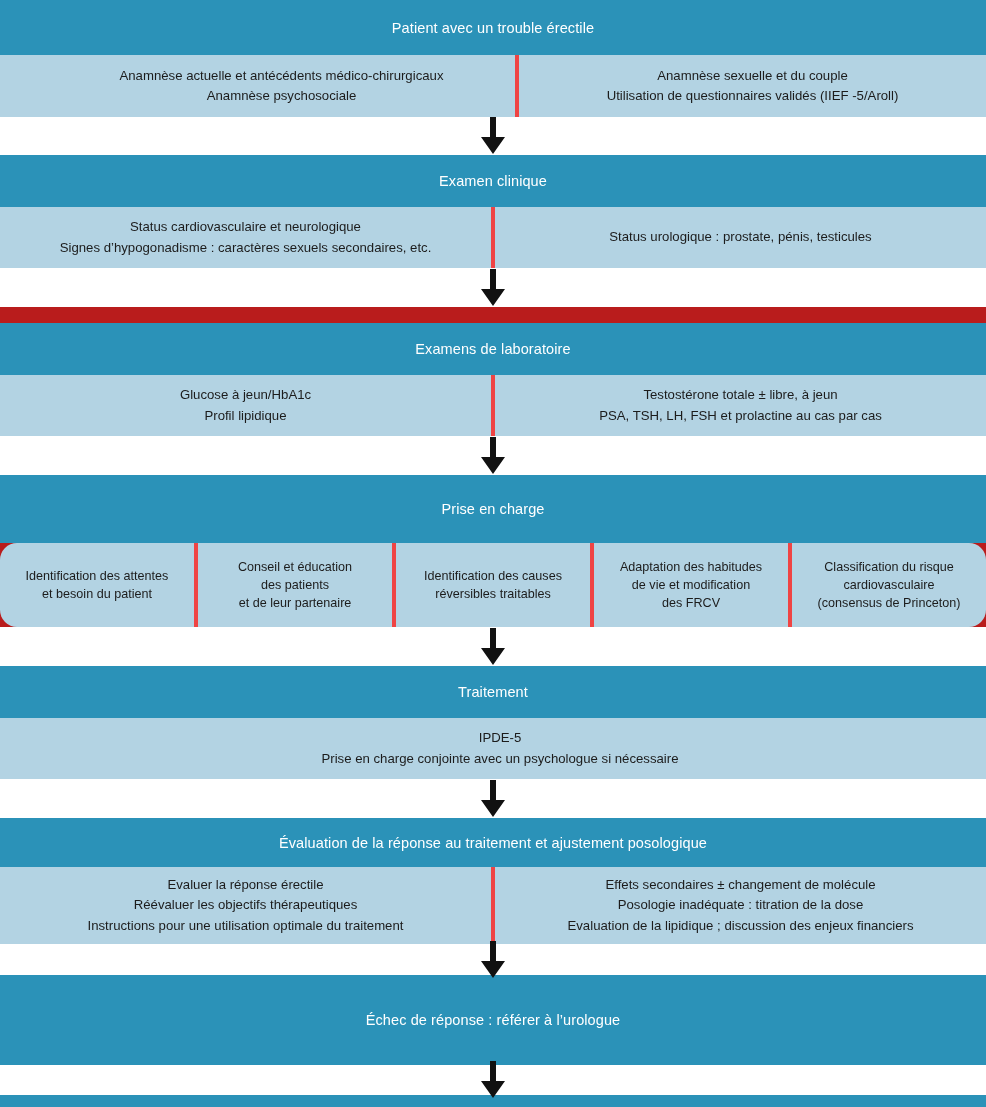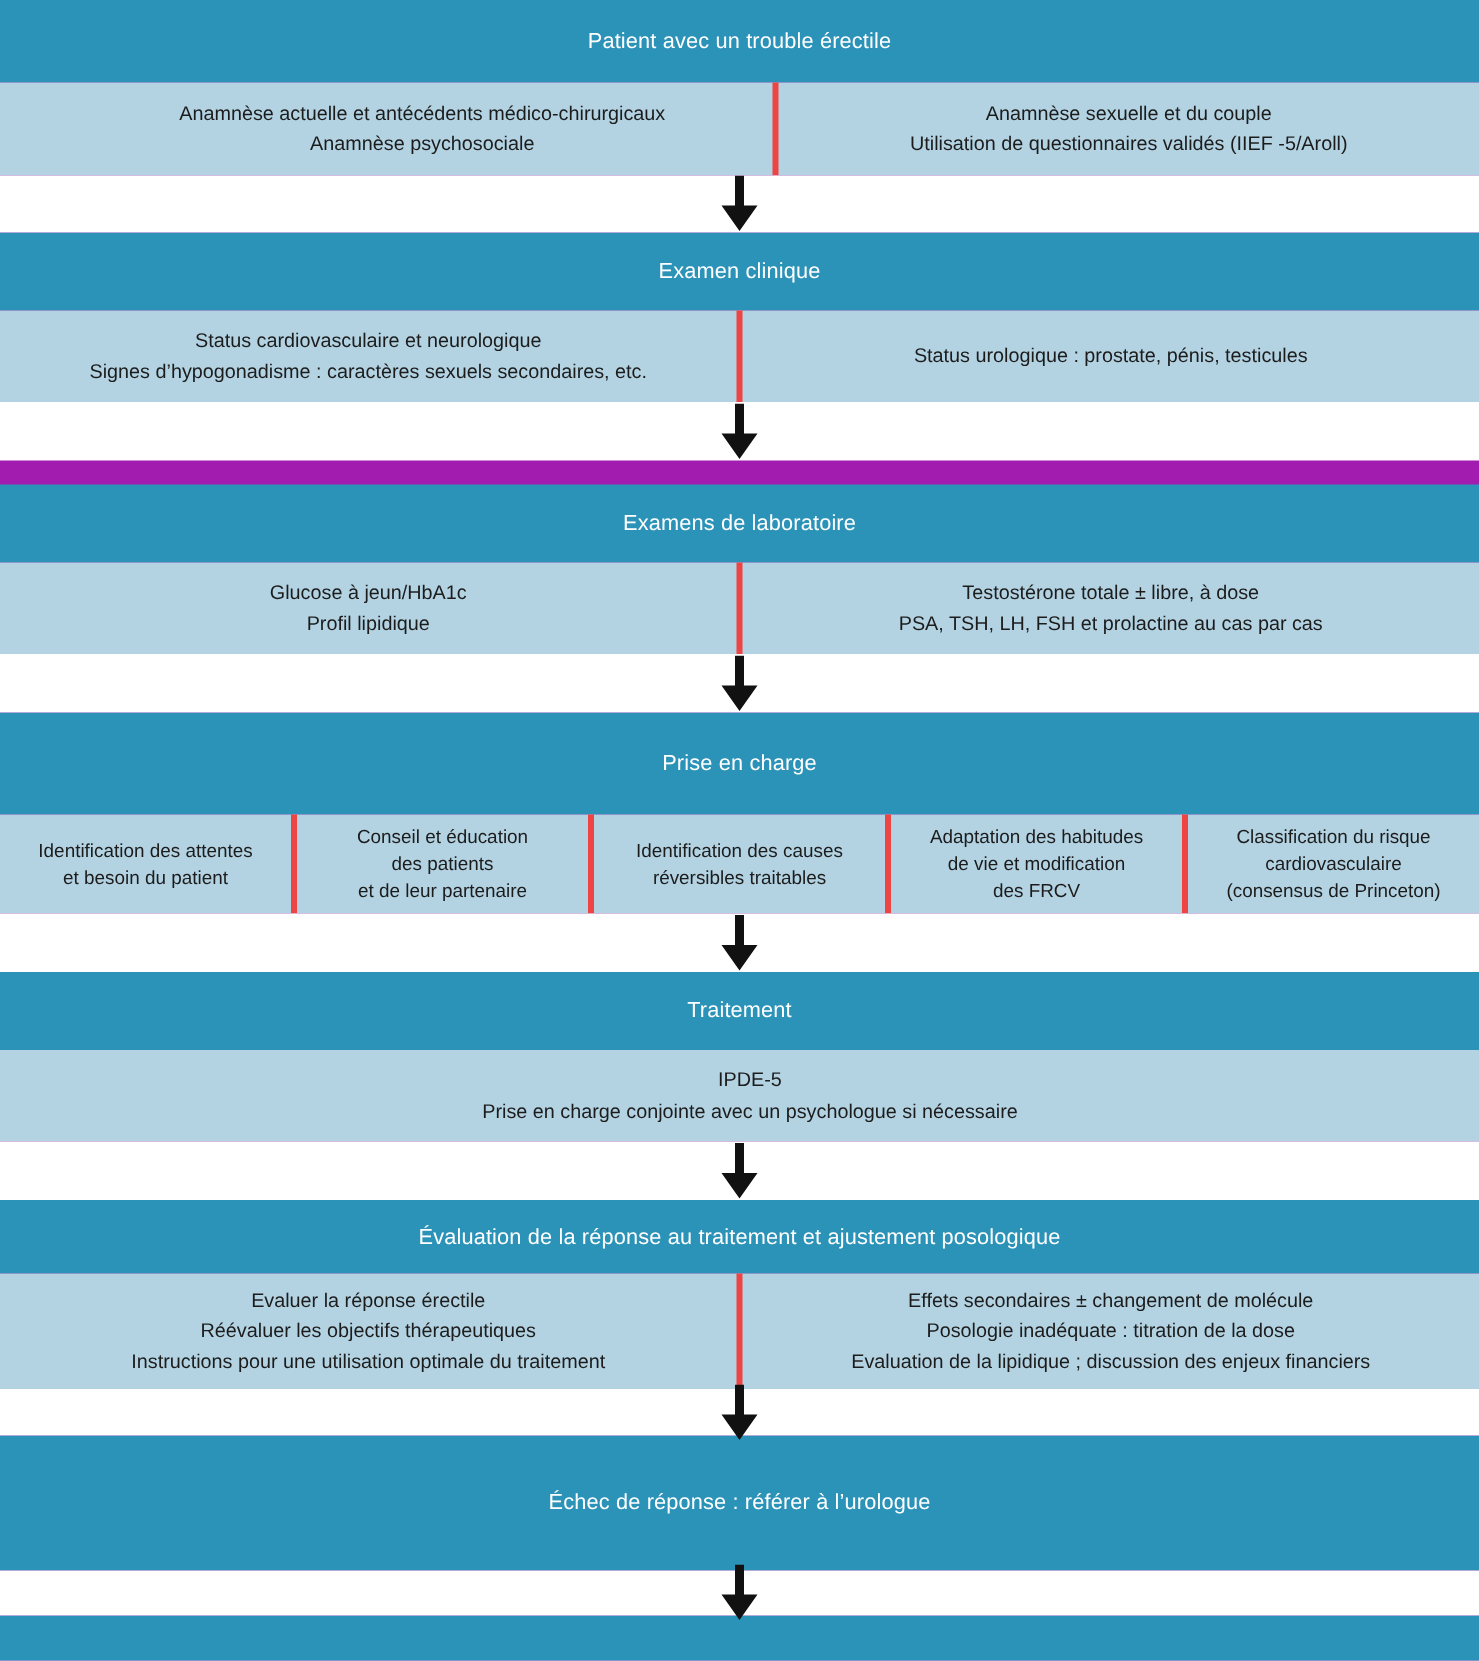--- a/index.html
+++ b/index.html
@@ -10,21 +10,21 @@
   body {
     width: 986px;
     height: 1107px;
     font-family: "Liberation Sans", sans-serif;
     overflow: hidden;
   }
   .flowchart {
     position: relative;
     width: 986px;
     height: 1107px;
-    background: #a21caf;
+    background: #b91c1c;
   }
 
   
   .stage {
     width: 986px;
     box-sizing: border-box;
   }
 
   .header-band {
     background: #2b92b8;
@@ -150,39 +150,39 @@
   <div class="stage">
     <div class="header-band" style="height:52px;margin-top:16px;">
       <span>Examens de laboratoire</span>
     </div>
     <div class="detail-band" style="height:61px;">
       <div class="detail-col">
         <span class="line">Glucose à jeun/HbA1c</span>
         <span class="line">Profil lipidique</span>
       </div>
       <div class="detail-col">
-        <span class="line">Testostérone totale ± libre, à dose</span>
+        <span class="line">Testostérone totale ± libre, à jeun</span>
         <span class="line">PSA, TSH, LH, FSH et prolactine au cas par cas</span>
       </div>
     </div>
   </div>
 
   <div class="gap" style="height:39px;">
     <span class="arrow">
       <svg width="26" height="38" viewBox="0 0 26 38">
         <polygon points="10,0 16,0 16,20 25,20 13,37 1,20 10,20" fill="#111111"></polygon>
       </svg>
     </span>
   </div>
 
   <div class="stage">
     <div class="header-band" style="height:68px;">
       <span>Prise en charge</span>
     </div>
-    <div class="detail-band cols5" style="height:66px;">
+    <div class="detail-band cols5" style="height:84px;border-radius:17px;">
       <div class="detail-col">
         <span class="line">Identification des attentes</span>
         <span class="line">et besoin du patient</span>
       </div>
       <div class="detail-col">
         <span class="line">Conseil et éducation</span>
         <span class="line">des patients</span>
         <span class="line">et de leur partenaire</span>
       </div>
       <div class="detail-col">

